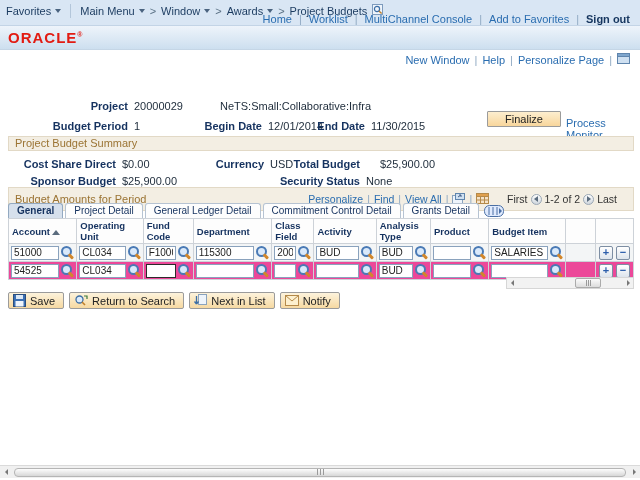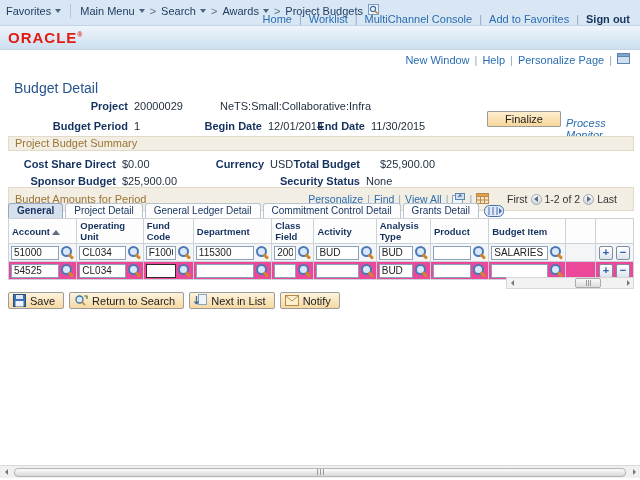--- a/index.html
+++ b/index.html
@@ -137,21 +137,21 @@
         <span>Favorites</span>
         <span class="caret"></span>
       </span>
       <span class="vdiv"></span>
       <span class="crumb">
         <span>Main Menu</span>
         <span class="caret"></span>
       </span>
       <span class="crumb-sep">&gt;</span>
       <span class="crumb">
-        <span>Search</span>
+        <span>Window</span>
         <span class="caret"></span>
       </span>
       <span class="crumb-sep">&gt;</span>
       <span class="crumb">
         <span>Awards</span>
         <span class="caret"></span>
       </span>
       <span class="crumb-sep">&gt;</span>
       <span class="crumb">
         <span>Project Budgets</span>
@@ -189,34 +189,33 @@
     <a href="#">Personalize Page</a>
     <span class="plink-sep">|</span>
     <span>
       <svg width="13" height="11" viewBox="0 0 13 11">
           <rect x="0.5" y="0.5" width="12" height="10" fill="#cfe0f1" stroke="#5f85ad"></rect>
           <rect x="0.5" y="0.5" width="12" height="3" fill="#7fa6cd" stroke="#5f85ad"></rect>
         </svg>
     </span>
   </div>
 
-  <h1 class="title">Budget Detail</h1>
 
   <span class="lbl" style="left:8px;top:100px;width:120px;">Project</span>
   <span class="val" style="left:134px;top:100px;">20000029</span>
   <span class="val" style="left:220px;top:100px;">NeTS:Small:Collaborative:Infra</span>
 
   <span class="lbl" style="left:8px;top:120px;width:120px;">Budget Period</span>
   <span class="val" style="left:134px;top:120px;">1</span>
   <span class="lbl" style="left:180px;top:120px;width:82px;">Begin Date</span>
   <span class="val" style="left:268px;top:120px;">12/01/2014</span>
   <span class="lbl" style="left:305px;top:120px;width:60px;">End Date</span>
   <span class="val" style="left:371px;top:120px;">11/30/2015</span>
   <button class="btn-finalize">Finalize</button>
-  <a href="#" class="link" style="position:absolute;left:566px;top:117px;font-style:italic;">Process Monitor</a>
+  <a href="#" class="link" style="position:absolute;left:566px;top:117px;">Process Monitor</a>
 
   <div class="section-hd" style="top:136px;">Project Budget Summary</div>
   <span class="lbl" style="left:8px;top:158px;width:108px;">Cost Share Direct</span>
   <span class="val" style="left:122px;top:158px;">$0.00</span>
   <span class="lbl" style="left:196px;top:158px;width:68px;">Currency</span>
   <span class="val" style="left:270px;top:158px;">USD</span>
   <span class="lbl" style="left:280px;top:158px;width:80px;">Total Budget</span>
   <span class="val" style="left:380px;top:158px;">$25,900.00</span>
   <span class="lbl" style="left:8px;top:175px;width:108px;">Sponsor Budget</span>
   <span class="val" style="left:122px;top:175px;">$25,900.00</span>

